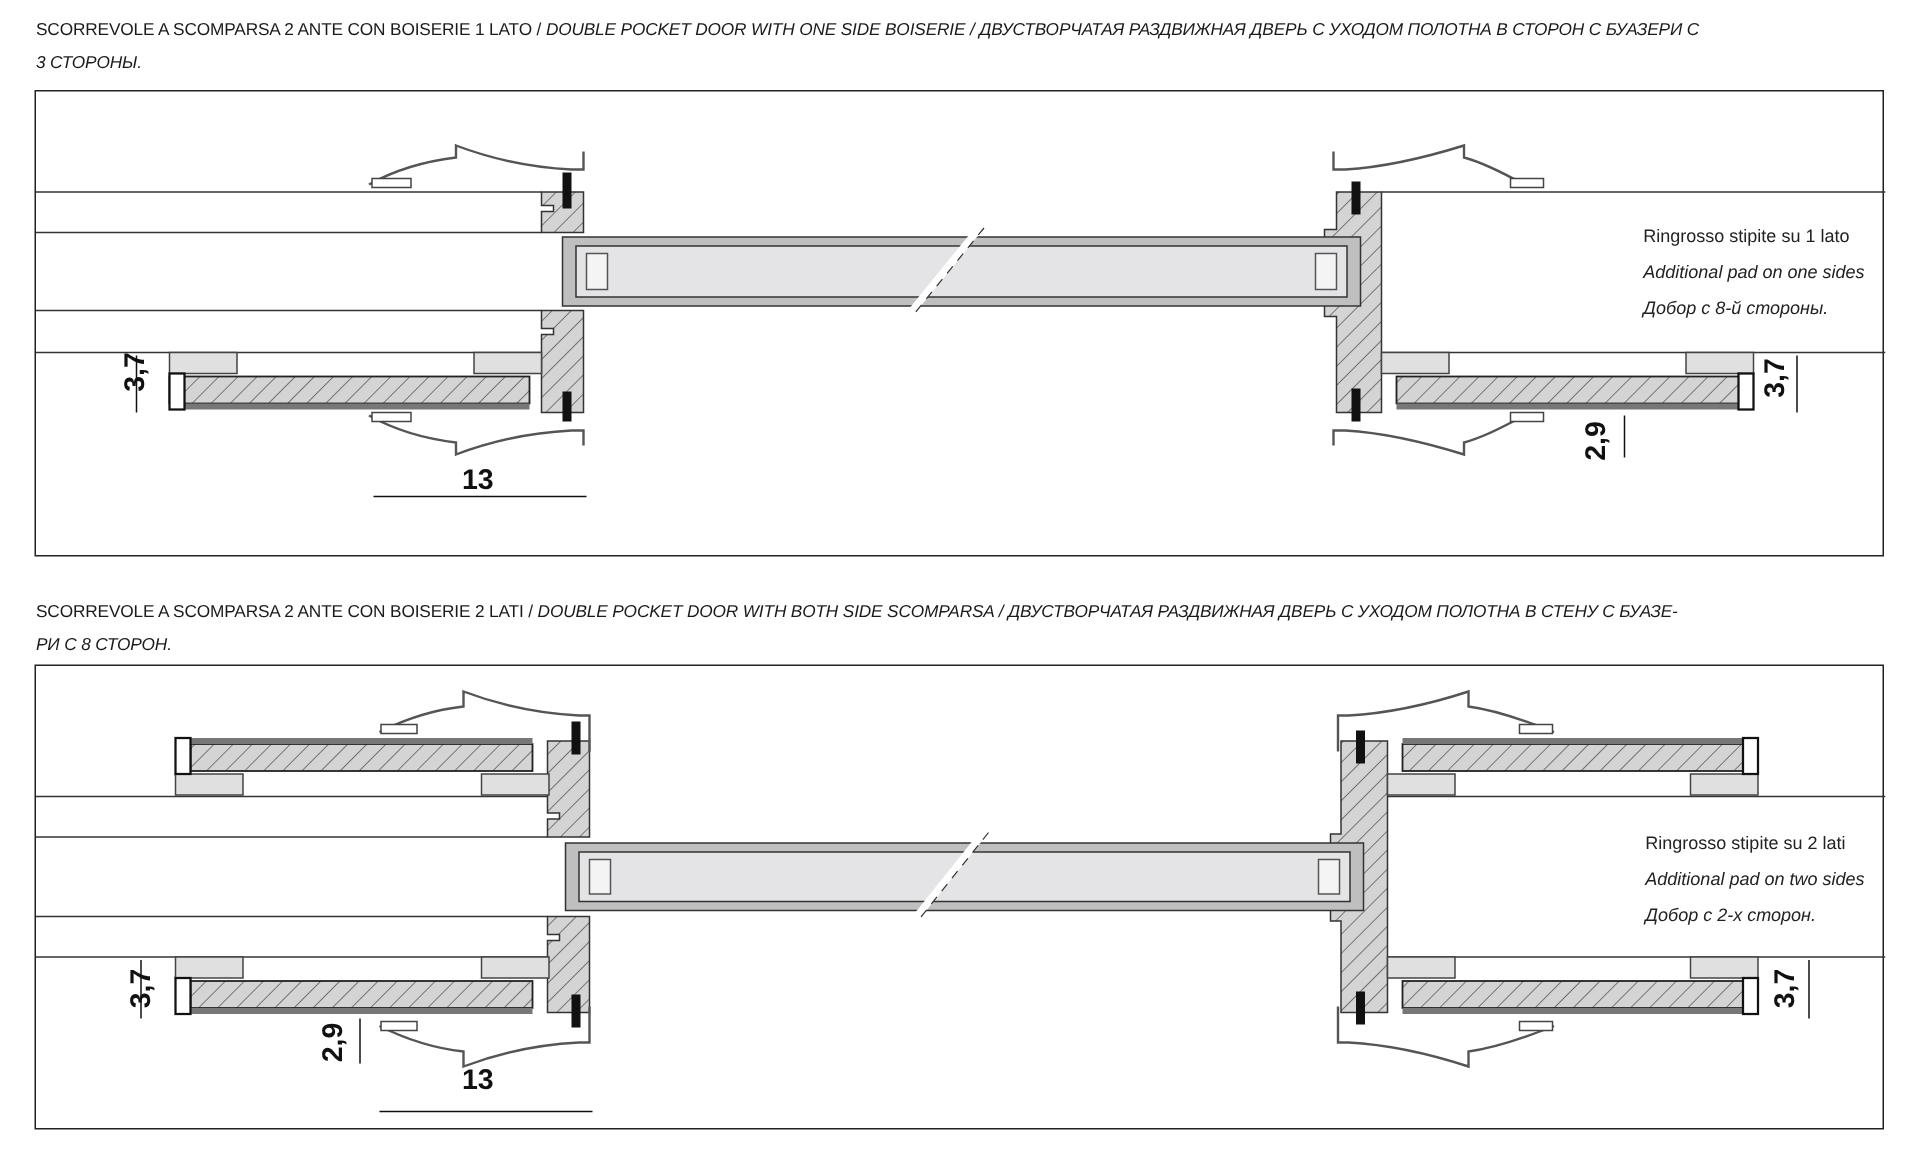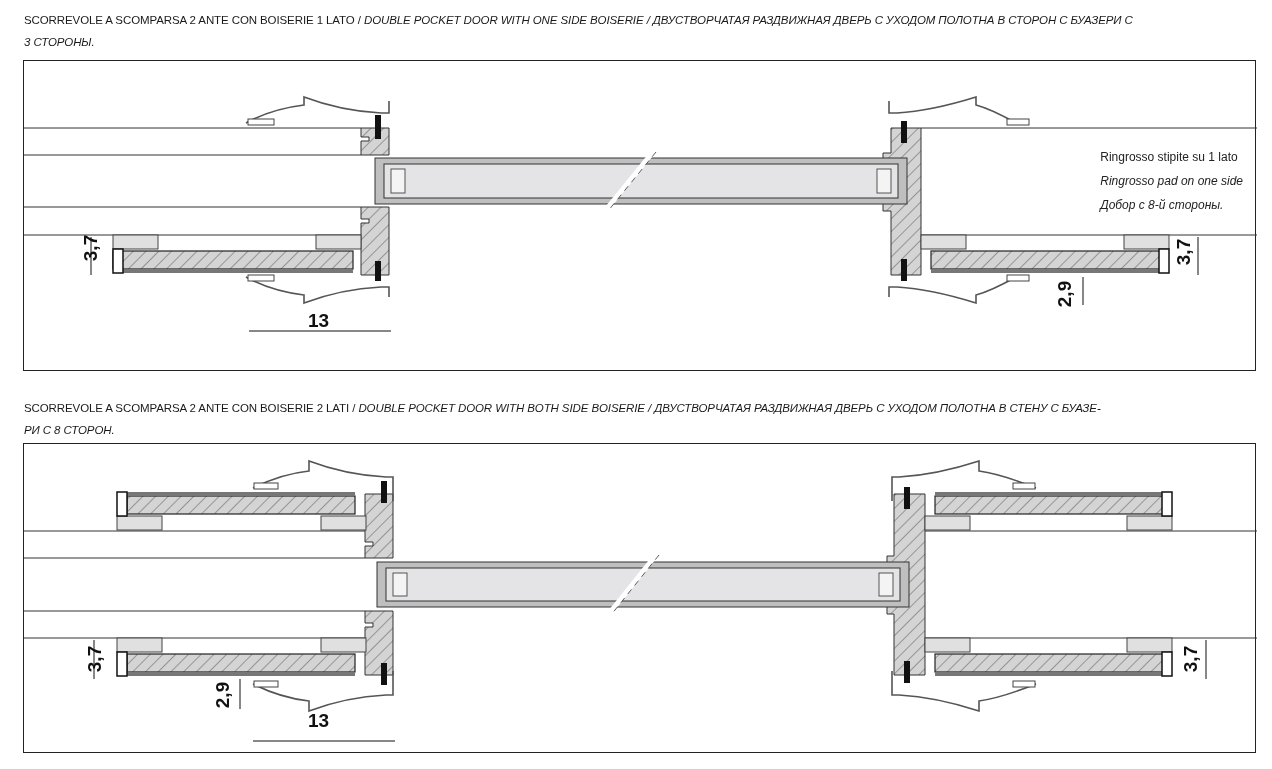--- a/index.html
+++ b/index.html
@@ -89,27 +89,27 @@
       <line x1="1082" y1="276" x2="1082" y2="304"></line>
       <line x1="1197" y1="236" x2="1197" y2="274"></line>
     </g>
   </svg>
   <div class="dim rot" style="left:54px; top:176px;">3,7</div>
   <div class="dim" style="left:284px; top:249px;">13</div>
   <div class="dim rot" style="left:1028px; top:222px;">2,9</div>
   <div class="dim rot" style="left:1147px; top:180px;">3,7</div>
   <div class="note" style="top:84px;">
     <div>Ringrosso stipite su 1 lato</div>
-    <div class="it">Ringrosso pad on one side</div>
+    <div class="it">Additional pad on one sides</div>
     <div class="it">Добор с 8-й стороны.</div>
   </div>
 </div>
 
 <div class="caption" style="top:397px;">
-  <span>SCORREVOLE A SCOMPARSA 2 ANTE CON BOISERIE 2 LATI</span><span> / </span><span class="it">DOUBLE POCKET DOOR WITH BOTH SIDE BOISERIE</span><span class="it"> / </span><span class="it">ДВУСТВОРЧАТАЯ РАЗДВИЖНАЯ ДВЕРЬ С УХОДОМ ПОЛОТНА В СТЕНУ С БУАЗЕ-</span><br>
+  <span>SCORREVOLE A SCOMPARSA 2 ANTE CON BOISERIE 2 LATI</span><span> / </span><span class="it">DOUBLE POCKET DOOR WITH BOTH SIDE SCOMPARSA</span><span class="it"> / </span><span class="it">ДВУСТВОРЧАТАЯ РАЗДВИЖНАЯ ДВЕРЬ С УХОДОМ ПОЛОТНА В СТЕНУ С БУАЗЕ-</span><br>
   <span class="it">РИ С 8 СТОРОН.</span>
 </div>
 
 <div class="panel" style="top:443px; height:310px;">
   <svg width="1233" height="310" viewBox="23 443 1233 310">
     <defs>
       <pattern id="hatch2" patternUnits="userSpaceOnUse" width="9" height="9" patternTransform="rotate(45)">
         <rect width="9" height="9" fill="#d4d4d4"></rect>
         <line x1="0" y1="0" x2="0" y2="9" stroke="#555" stroke-width="1"></line>
       </pattern>
@@ -176,13 +176,18 @@
       <line x1="93" y1="639" x2="93" y2="678"></line>
       <line x1="239" y1="678" x2="239" y2="708"></line>
       <line x1="252" y1="740" x2="394" y2="740"></line>
       <line x1="1205" y1="639" x2="1205" y2="678"></line>
     </g>
   </svg>
   <div class="dim rot" style="left:58px; top:204px;">3,7</div>
   <div class="dim rot" style="left:186px; top:240px;">2,9</div>
   <div class="dim" style="left:284px; top:266px;">13</div>
   <div class="dim rot" style="left:1154px; top:204px;">3,7</div>
+  <div class="note" style="top:106px;">
+    <div>Ringrosso stipite su 2 lati</div>
+    <div class="it">Additional pad on two sides</div>
+    <div class="it">Добор с 2-х сторон.</div>
+  </div>
 </div>
 
 </body></html>

